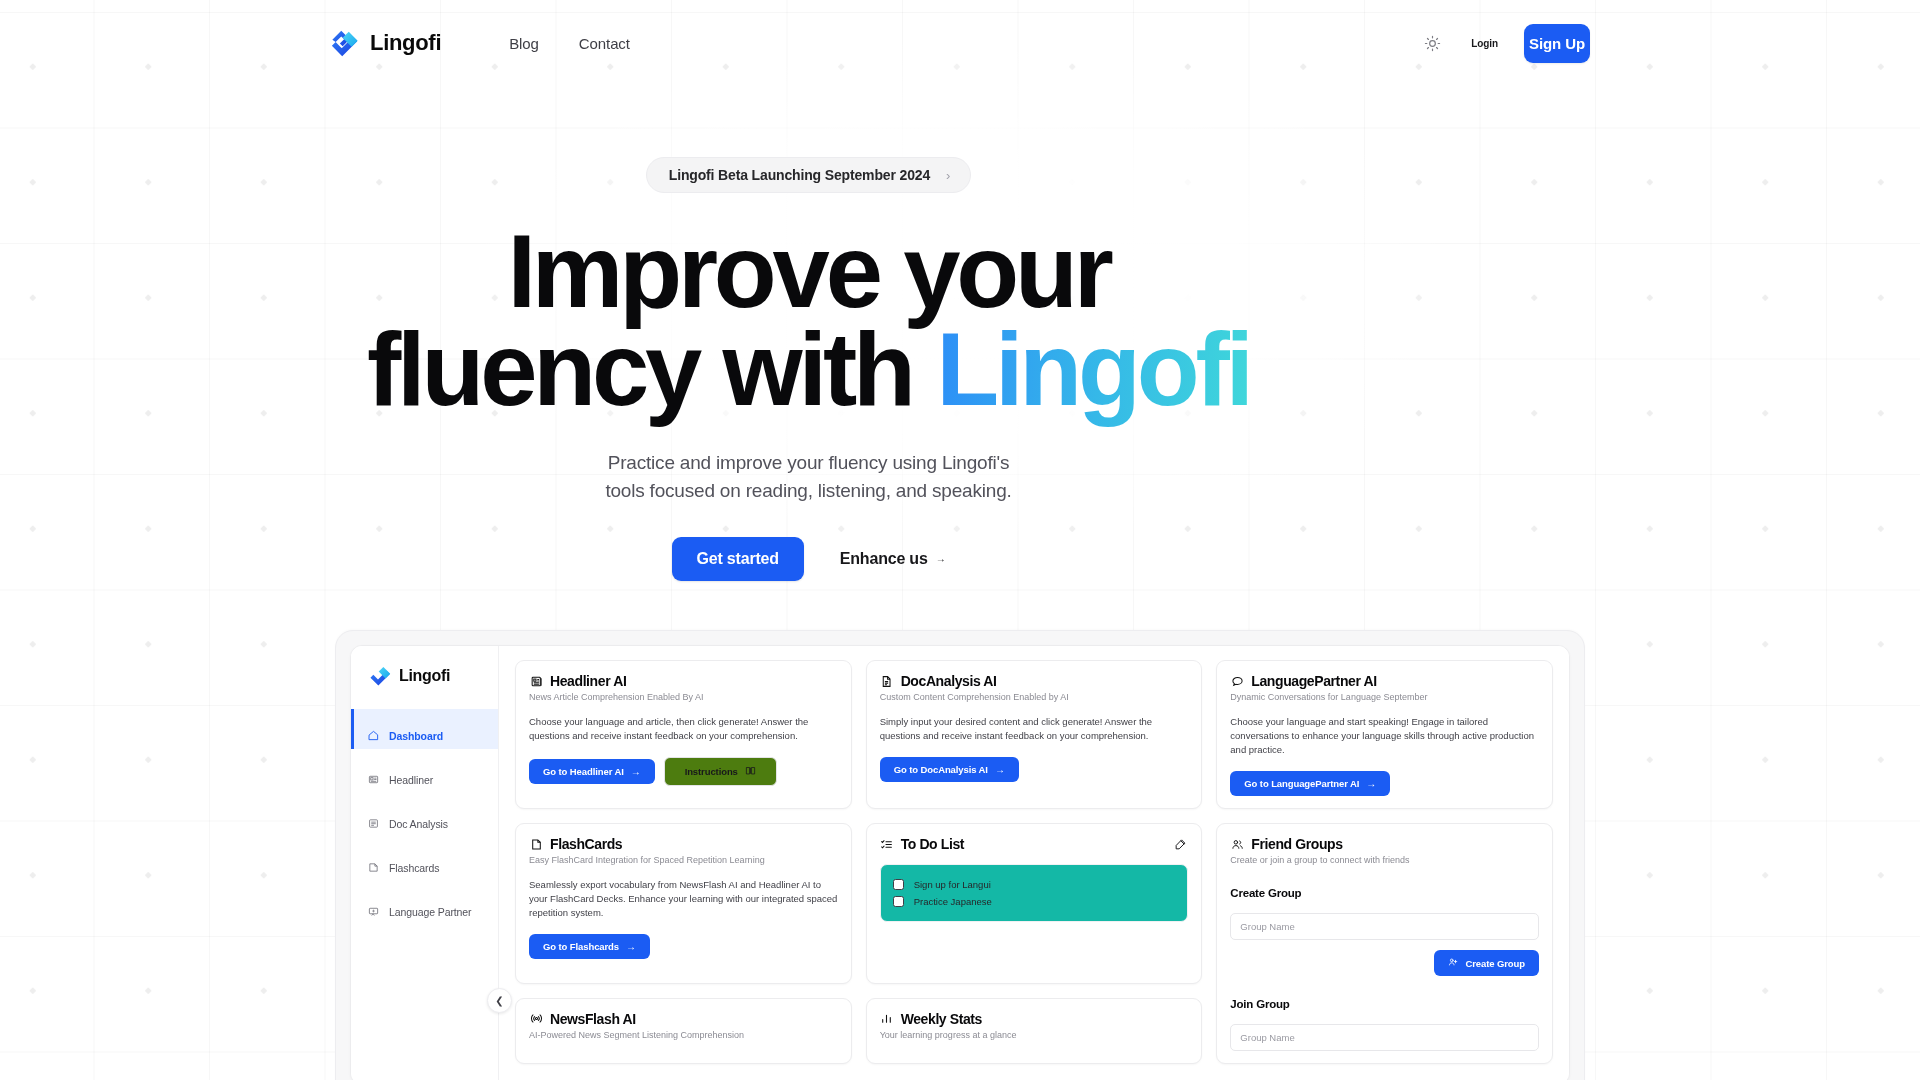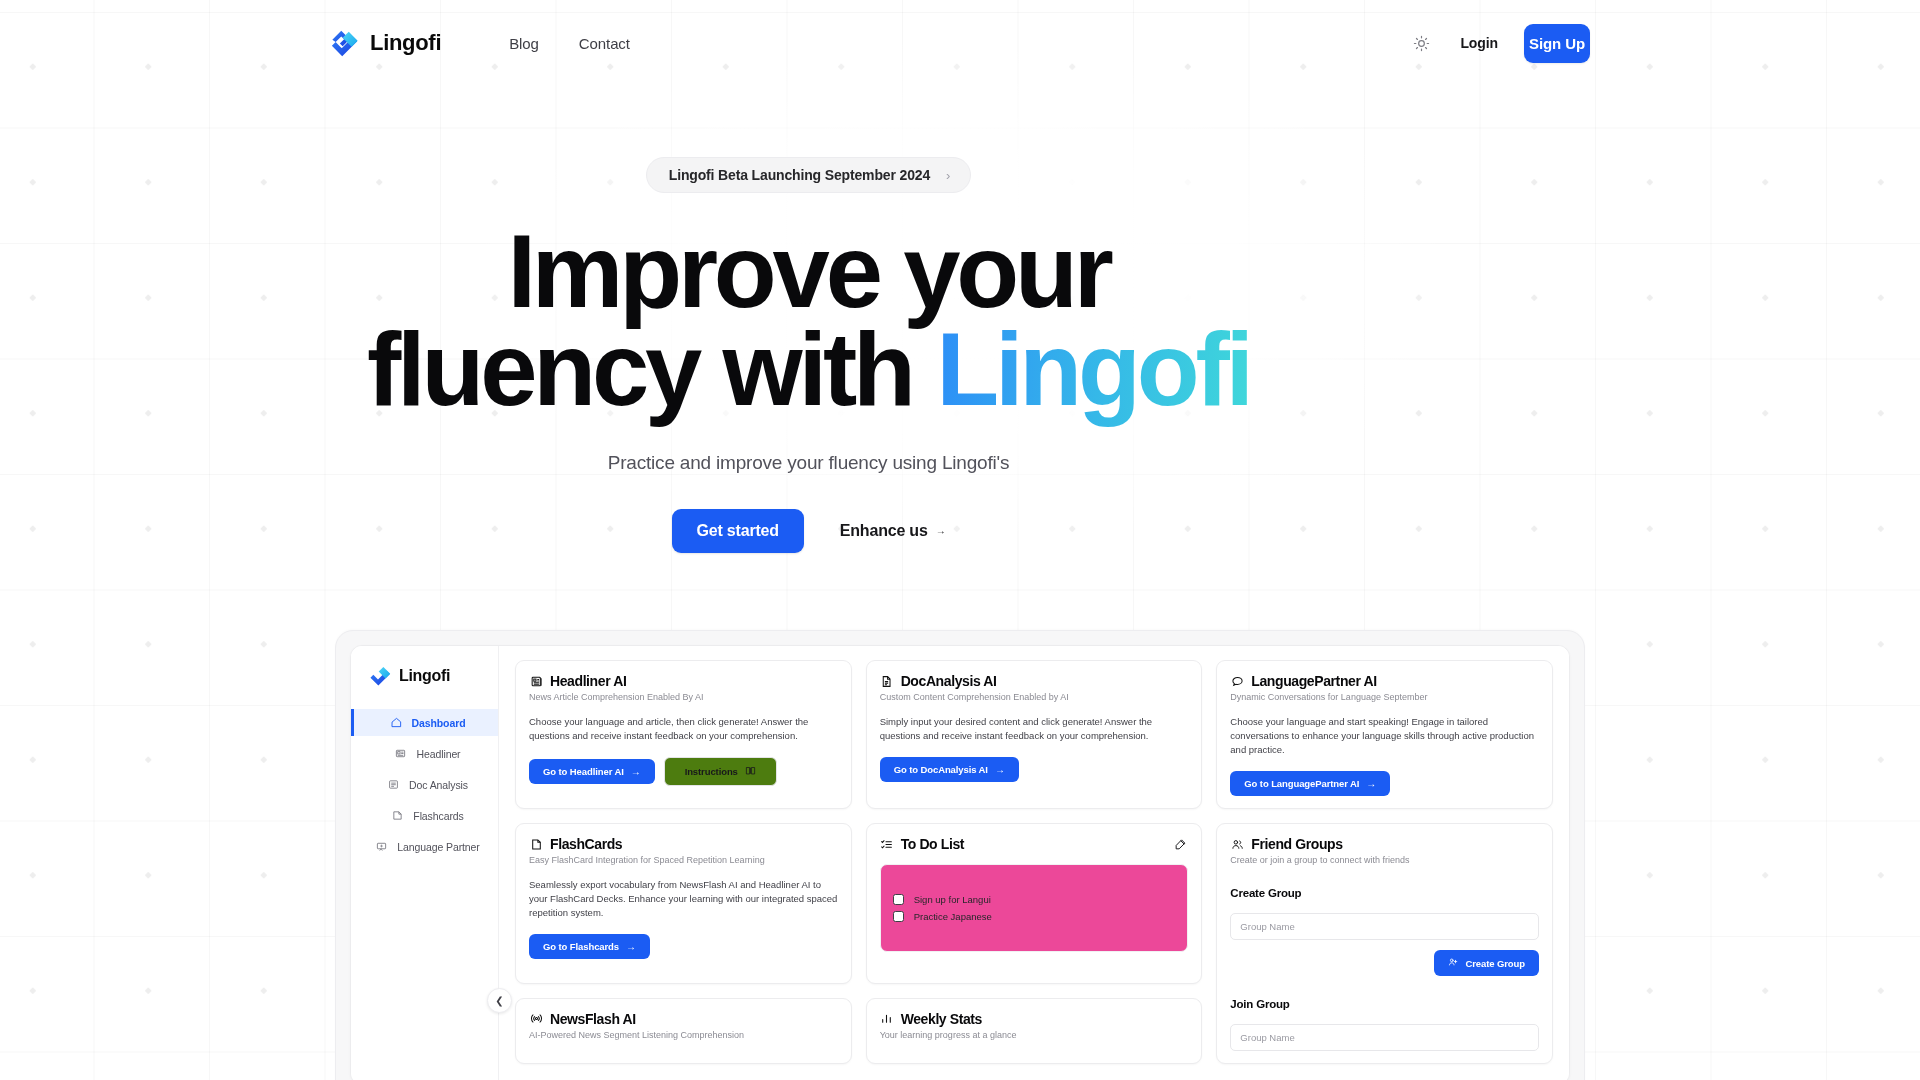--- a/index.html
+++ b/index.html
@@ -45,21 +45,21 @@
   .brand { display:flex; align-items:center; gap:10px; }
   .logo-mark { width:30px; height:30px; display:block; }
   .brand-name { font-size:22px; font-weight:700; color:#0a0a0a; letter-spacing:-0.3px; }
   .nav-links { display:flex; align-items:center; gap:0px; margin-left:48px; }
   .nav-link {
     font-size:15px; color:#3f3f46; padding:8px 20px; cursor:pointer;
     text-decoration:none; letter-spacing:-0.1px;
   }
   .nav-right { margin-left:auto; display:flex; align-items:center; gap:26px; }
   .theme-btn { width:26px; height:26px; display:flex; align-items:center; justify-content:center; cursor:pointer; opacity:.75; }
-  .login-link { font-size:14px; font-weight:600; color:#18181b; cursor:pointer; letter-spacing:-0.1px;}
+  .login-link { font-size:10px; font-weight:600; color:#18181b; cursor:pointer; letter-spacing:-0.1px;}
   .signup-btn {
     background:#1b5cf3; color:#fff; font-size:15px; font-weight:700;
     padding:11px 5px; border-radius:9px; border:none; cursor:pointer; letter-spacing:-0.1px;
     box-shadow: 0 1px 2px rgba(0,0,0,.08);
   }
 
   
   .hero { position:absolute; left:0; top:0; width:1617px; text-align:center; z-index:20; }
   .beta-badge {
     display:inline-flex; align-items:center; gap:16px;
@@ -116,24 +116,23 @@
     box-shadow: 0 1px 3px rgba(0,0,0,.03);
   }
 
   
   .dash-sidebar { width:148px; flex:none; background:#fff; border-right:1px solid #f0f0f2; padding:18px 0 0 0; }
   .dash-brand { display:flex; align-items:center; gap:7px; padding:0 0 0 18px; margin-bottom:22px; }
   .dash-logo { width:23px; height:23px; display:block; }
   .dash-brand-name { font-size:16px; font-weight:700; color:#0a0a0a; letter-spacing:-0.3px; }
   .side-item {
     display:flex; align-items:center; gap:9px;
-    padding:7px 10px 7px 16px; margin:0 0 4px 0;
+    padding:20px 10px 7px 16px; margin:0 0 4px 0;
     font-size:10.5px; color:#52525b; cursor:pointer; position:relative;
     letter-spacing:-0.1px;
-    justify-content:center;
   }
   .side-item .si-ico { width:13px; height:13px; flex:none; display:flex; align-items:center; justify-content:center; color:#71717a;}
   .side-item.active {
     background:#eaf1ff; color:#1b5cf3; font-weight:600;
   }
   .side-item.active .si-ico { color:#1b5cf3; }
   .side-item.active::before {
     content:""; position:absolute; left:0; top:0; bottom:0; width:2.5px; background:#1b5cf3;
   }
 
@@ -159,21 +158,21 @@
     display:inline-flex; align-items:center; gap:7px; letter-spacing:-0.1px;
   }
   .mini-btn.outline {
     background:#4d7c0f; color:#18181b; border:1px solid #e4e4e7; font-weight:600;
     padding:7px 20px;
   }
 
   
   .todo-head { display:flex; align-items:center; justify-content:space-between; }
   .todo-edit { width:16px; height:16px; cursor:pointer; color:#18181b; display:flex; align-items:center; justify-content:center;}
-  .todo-box { margin-top:12px; background:#ec4899; border:1px solid #f1f1f3; border-radius:7px; padding:26px 12px; }
+  .todo-box { margin-top:12px; background:#14b8a6; border:1px solid #f1f1f3; border-radius:7px; padding:11px 12px; }
   .todo-row { display:flex; align-items:center; gap:10px; padding:3px 0; }
   .todo-chk { width:11px; height:11px; border:1.4px solid #3f3f46; border-radius:2.5px; flex:none; cursor:pointer; background:#fff; }
   .todo-label { font-size:9.5px; color:#27272a; }
 
   
   .fg-section-title { font-size:11.5px; font-weight:700; color:#09090b; margin-top:22px; letter-spacing:-0.2px; }
   .fg-input {
     width:100%; margin-top:14px; border:1px solid #e7e7ea; border-radius:5px;
     padding:7px 9px; font-size:9.5px; color:#18181b; background:#fff;
     font-family:"Liberation Sans", sans-serif; outline:none;
@@ -247,20 +246,21 @@
       <span class="chev">›</span>
     </div>
 
     <h1 class="hero-title">
       <span>Improve your</span><br>
       <span>fluency with </span><span class="hero-accent">Lingofi</span>
     </h1>
 
     <p class="hero-sub">
       <span>Practice and improve your fluency using Lingofi's</span><br>
+      <span>tools focused on reading, listening, and speaking.</span>
     </p>
 
     <div class="hero-cta">
       <button class="btn-primary">Get started</button>
       <button class="btn-ghost">
         <span>Enhance us</span>
         <span class="arrow">→</span>
       </button>
     </div>
   </div>

